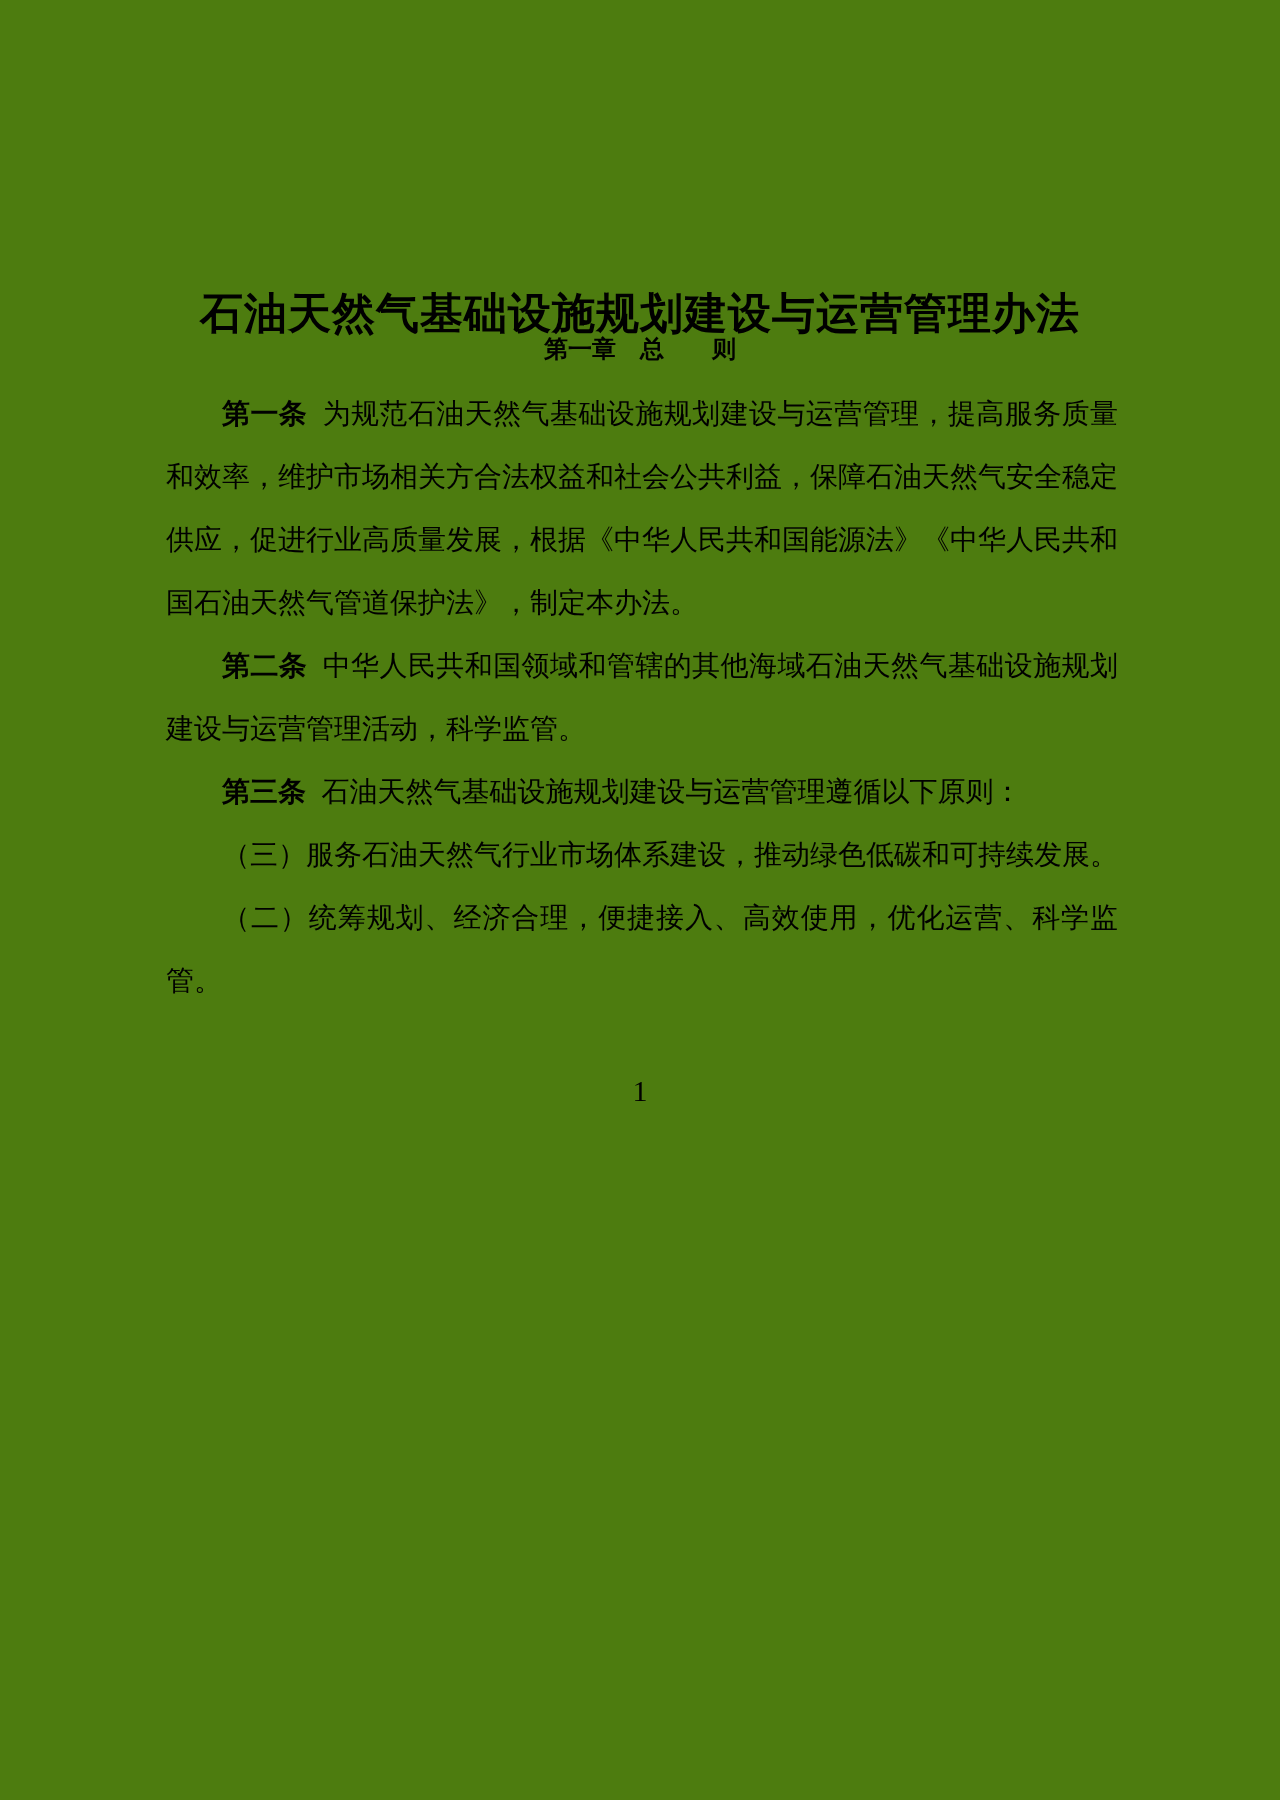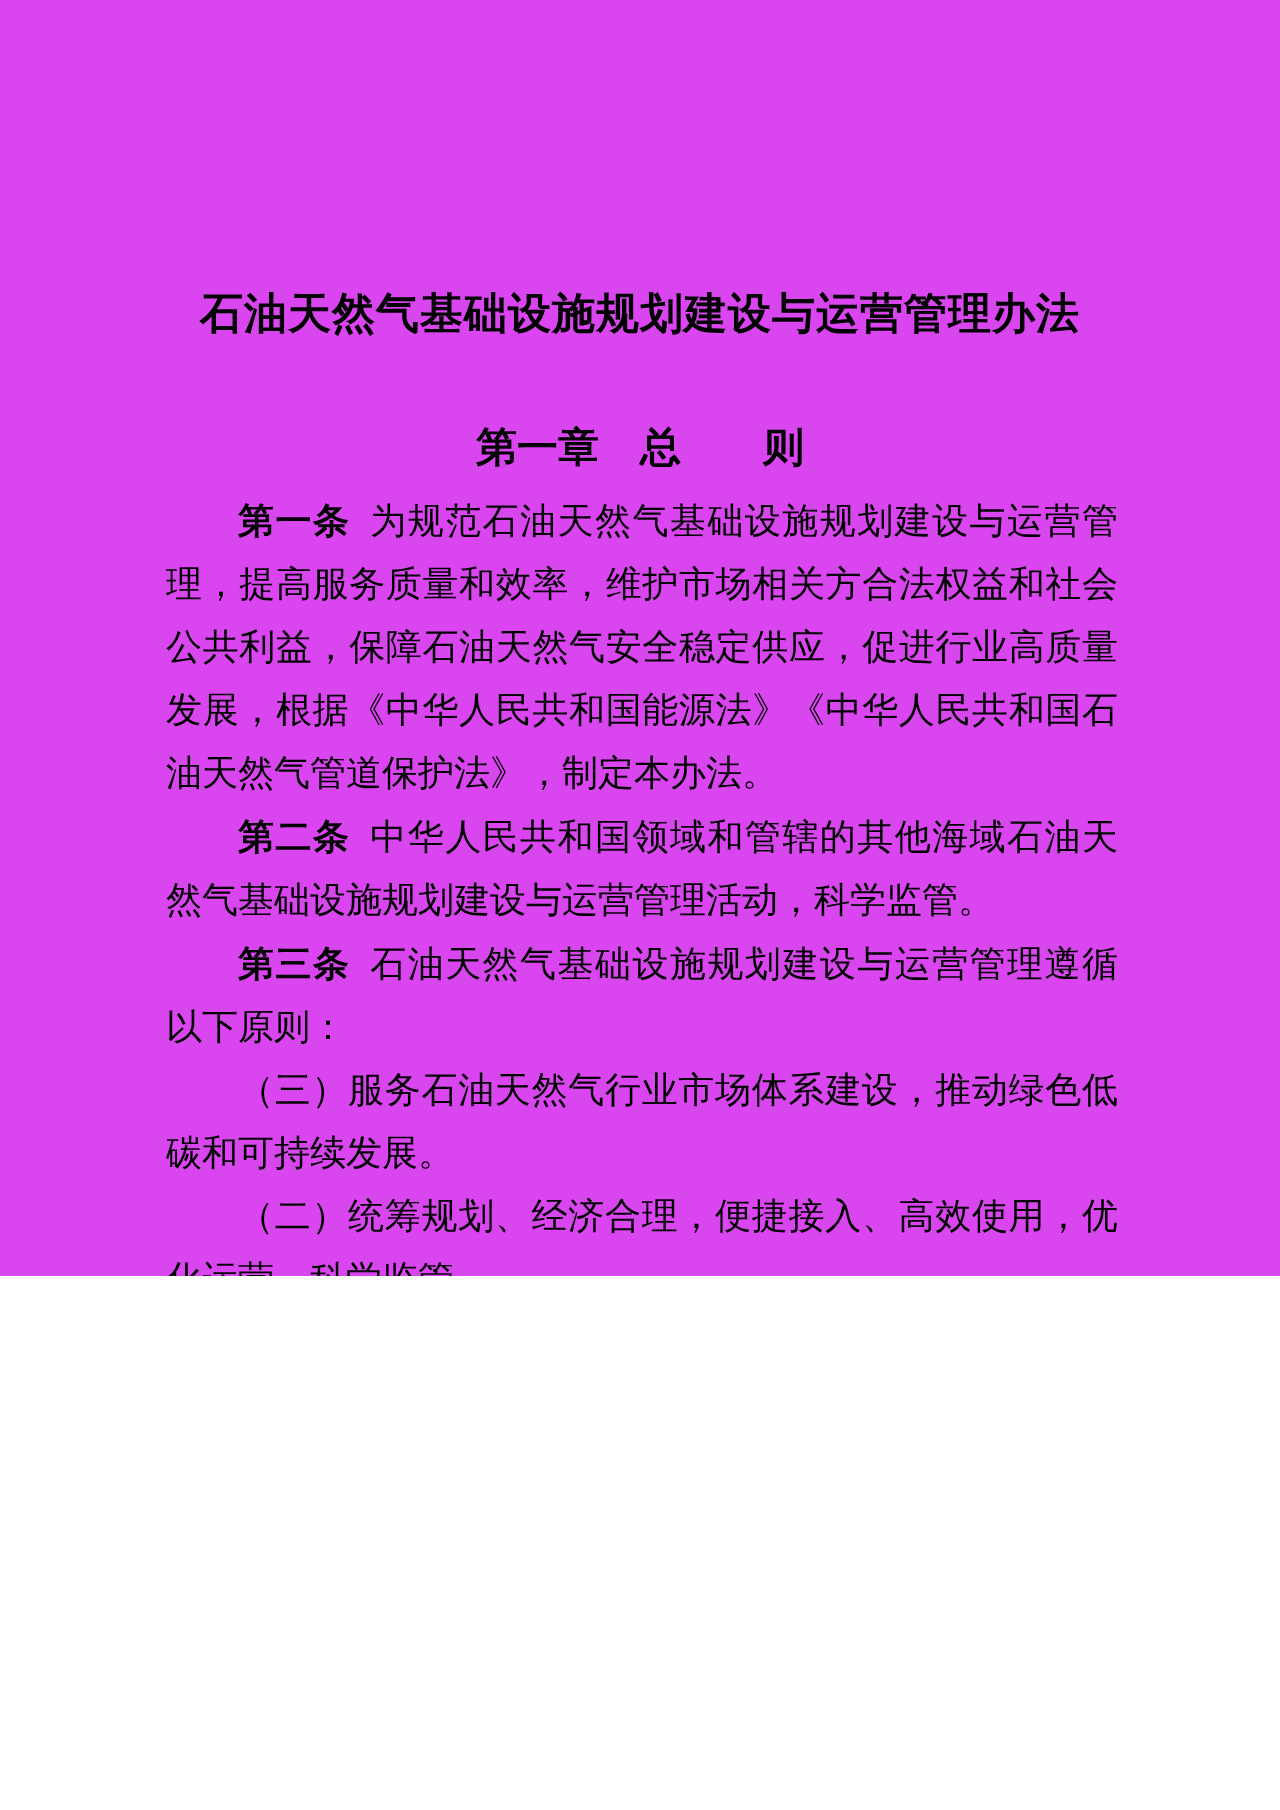--- a/index.html
+++ b/index.html
@@ -3,49 +3,48 @@
 <meta charset="utf-8">
 <style>
   html, body {
     margin: 0;
     padding: 0;
     background: #ffffff;
   }
   .page {
     position: relative;
     width: 1280px;
-    height: 1276px;
-    background: #d946ef;
+    height: 1800px;
+    background: #4d7c0f;
     color: #000000;
     overflow: hidden;
   }
   .doc-title {
     margin: 290px 0 0 0;
     text-align: center;
     font-family: "Liberation Serif", "DejaVu Serif", serif;
     font-size: 43px;
     font-weight: bold;
     line-height: 1.1;
     letter-spacing: 1px;
     white-space: nowrap;
   }
   .chapter-heading {
-    margin-top: 90px;
     text-align: center;
     font-family: "Liberation Sans", "DejaVu Sans", sans-serif;
-    font-size: 41px;
+    font-size: 24px;
     font-weight: bold;
     line-height: 1;
     white-space: nowrap;
   }
   .body-text {
     width: 952px;
     margin: 21px 0 0 166px;
     font-family: "Liberation Serif", "DejaVu Serif", serif;
-    font-size: 36px;
+    font-size: 28px;
     line-height: 63px;
     text-align: justify;
     line-break: strict;
   }
   .para {
     margin: 0;
     text-indent: 2em;
   }
   .article-number {
     font-family: "Liberation Sans", "DejaVu Sans", sans-serif;

